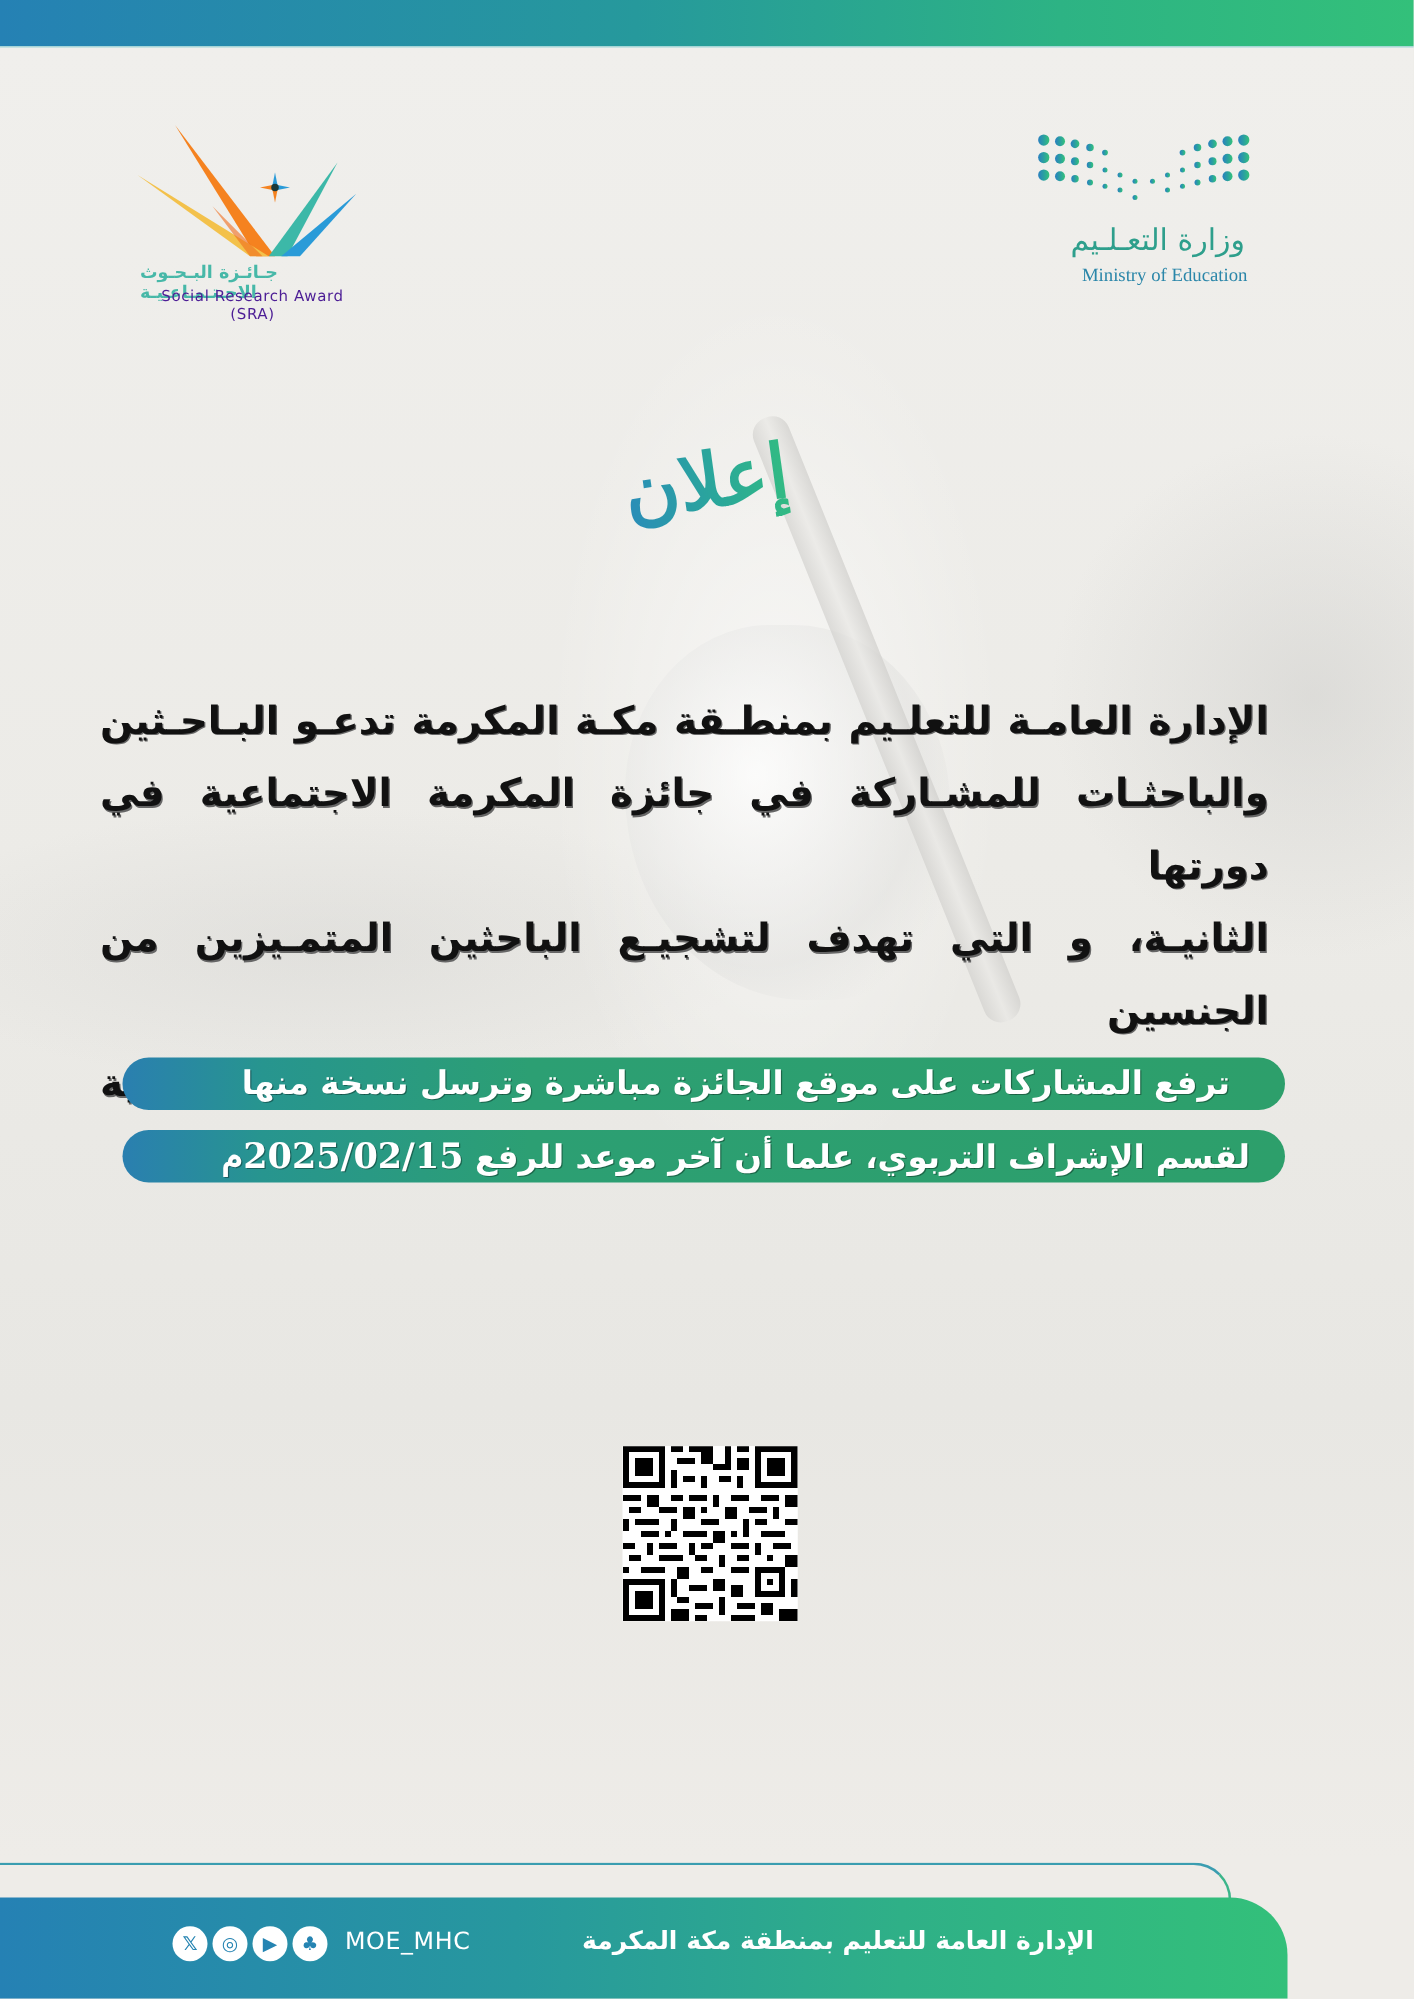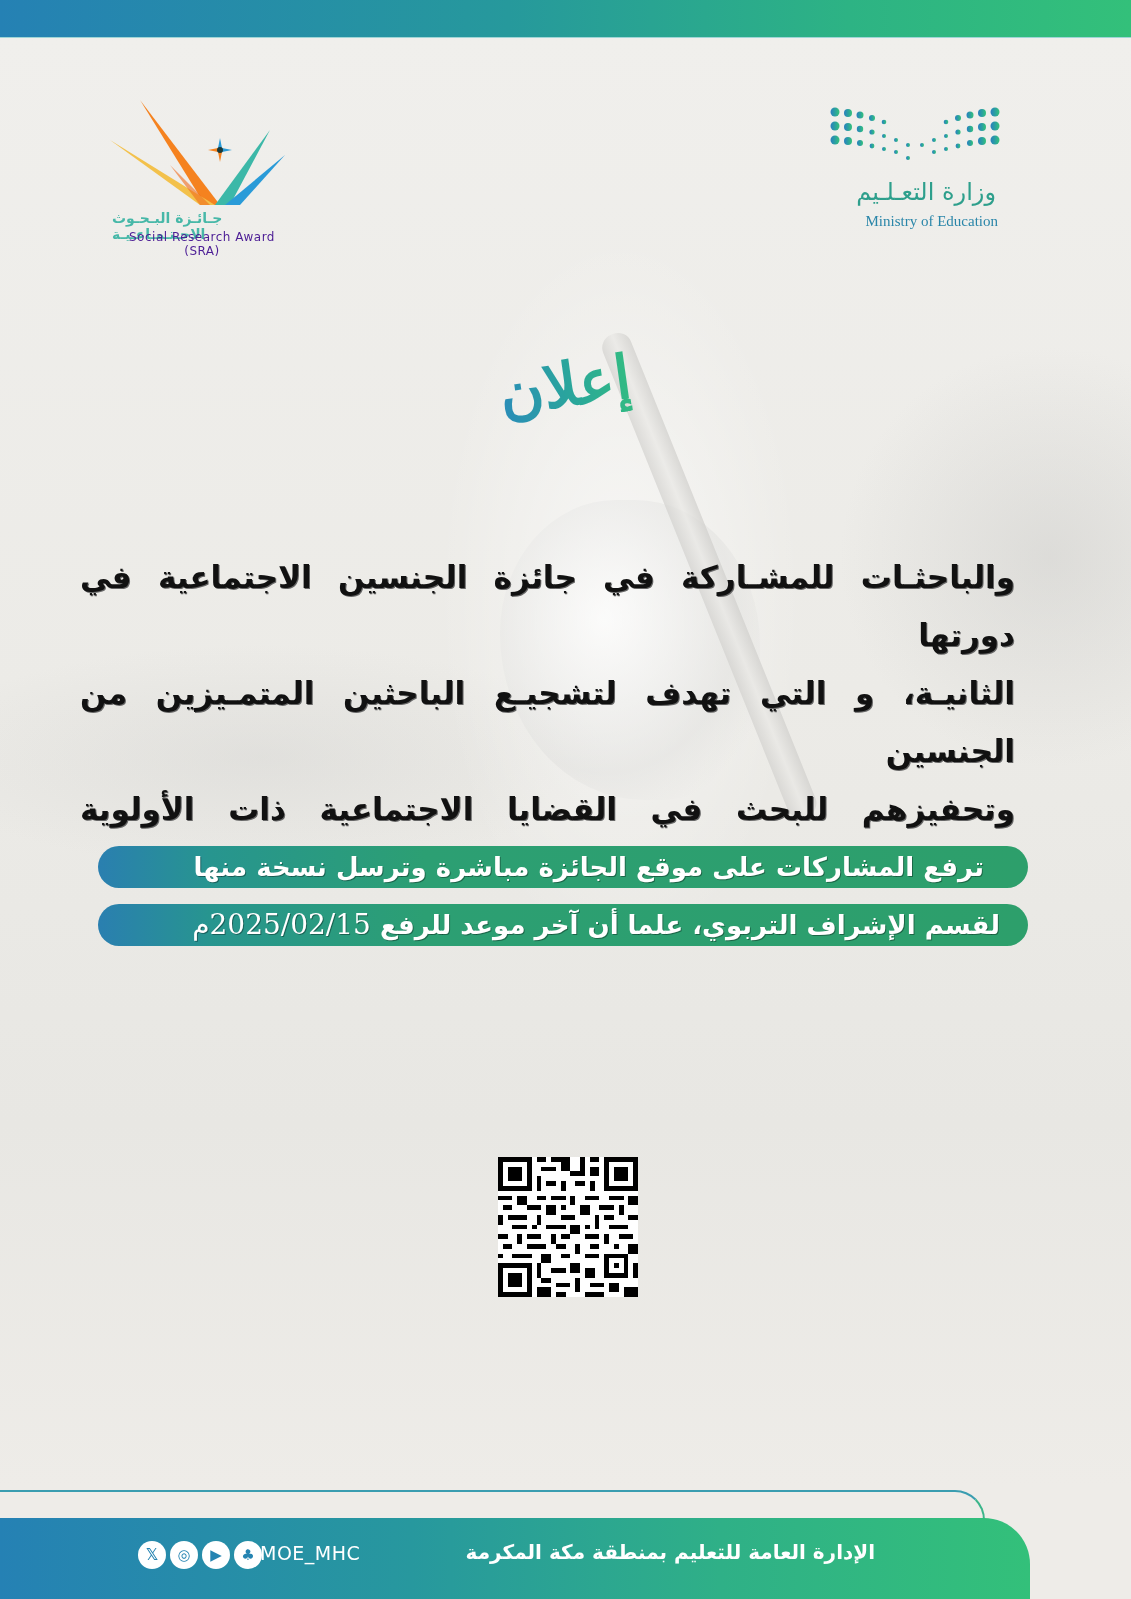--- a/index.html
+++ b/index.html
@@ -79,40 +79,40 @@
     position: absolute; left: 98px; width: 930px; height: 42px;
     border-radius: 21px;
     background: linear-gradient(90deg, #2a7fb0 0%, #27958f 12%, #2c9f73 35%, #2d9f6b 100%);
     direction: rtl; color: #fff; font-weight: bold;
     font-family: "DejaVu Sans", sans-serif; font-size: 26px; line-height: 42px;
     padding: 0 44px 10px 22px; text-align: right; white-space: nowrap;
     text-shadow: 1px 1px 0 rgba(0,0,0,0.35);
   }
   .pill-1 { top: 846px; }
   .pill-2 { top: 904px; padding-right: 28px; }
-  .pill-2 .date { font-family: "DejaVu Serif", serif; font-weight: normal; font-size: 28px; margin-left: 24px; }
+  .pill-2 .date { font-family: "DejaVu Serif", serif; font-weight: bold; font-size: 28px; margin-left: 24px; }
   
   .qr { position: absolute; left: 498px; top: 1157px; width: 140px; height: 140px; background: #fff; }
   
   .footer-line {
     position: absolute; left: 0; top: 1490px; width: 985px; height: 30px;
     border-top: 2px solid #3a9db0; border-right: 2px solid #3bb58a;
     border-top-right-radius: 32px;
   }
   .footer {
     position: absolute; left: 0; top: 1518px; width: 1030px; height: 81px;
     background: linear-gradient(90deg, #2581b4 0%, #27989e 40%, #2fb087 70%, #33c07a 100%);
     border-top-right-radius: 46px;
   }
   .footer-org {
     position: absolute; left: 460px; top: 22px; width: 415px; text-align: right; direction: rtl;
     color: #fff; font-size: 20px; font-weight: bold; white-space: nowrap;
   }
   .handle {
-    position: absolute; left: 260px; top: 24px;
+    position: absolute; left: 276px; top: 24px;
     color: #fff; font-size: 19px; letter-spacing: 0.5px;
   }
   .socials { position: absolute; left: 138px; top: 23px; display: flex; gap: 4px; }
   .social {
     width: 28px; height: 28px; border-radius: 50%; background: #fff;
     display: flex; align-items: center; justify-content: center;
     color: #2584b2; font-size: 15px; font-weight: bold;
   }
 </style>
 </head>
@@ -194,21 +194,22 @@
   </svg>
   <div class="sra-ar">جـائـزة البـحـوث الاجـتـمـاعـيـة</div>
   <div class="sra-en">Social Research Award (SRA)</div>
 </div>
 
 <div class="announce">
   <div class="announce-text">إعلان</div>
 </div>
 
 <div class="para">
-  <span class="line">والباحثـات للمشـاركة في جائزة الجنسين الاجتماعية في دورتها</span>
+  <span class="line">الإدارة العامـة للتعلـيم بمنطـقة مكـة المكرمة تدعـو البـاحـثين</span>
+  <span class="line">والباحثـات للمشـاركة في جائزة المكرمة الاجتماعية في دورتها</span>
   <span class="line">الثانيـة، و التي تهدف لتشجيـع الباحثين المتمـيزين من الجنسين</span>
   <span class="line">وتحفيزهم للبحث في القضايا الاجتماعية ذات الأولوية الوطنية.</span>
 </div>
 
 <div class="pill pill-1">
   <span>ترفع المشاركات على موقع الجائزة مباشرة وترسل نسخة منها</span>
 </div>
 <div class="pill pill-2">
   <span>لقسم الإشراف التربوي، علما أن آخر موعد للرفع </span><span class="date">2025/02/15م</span>
 </div>

